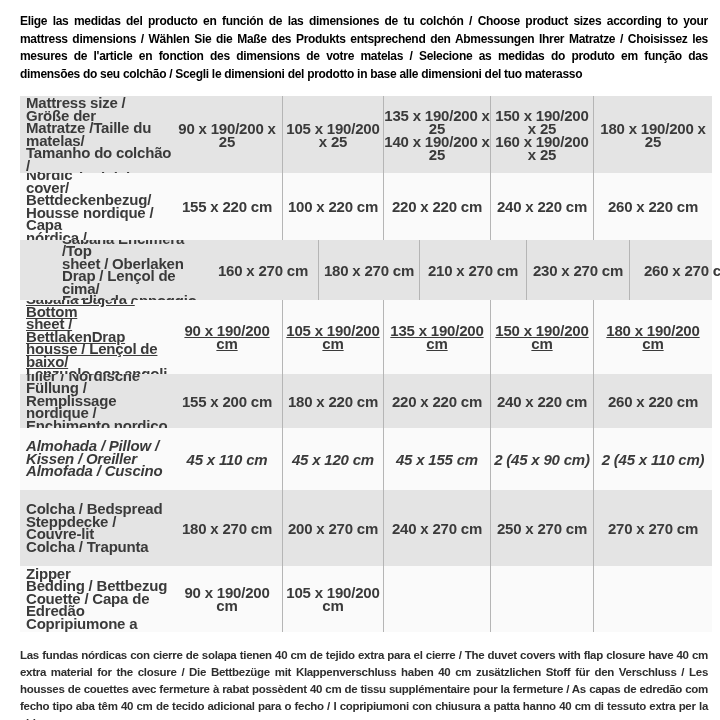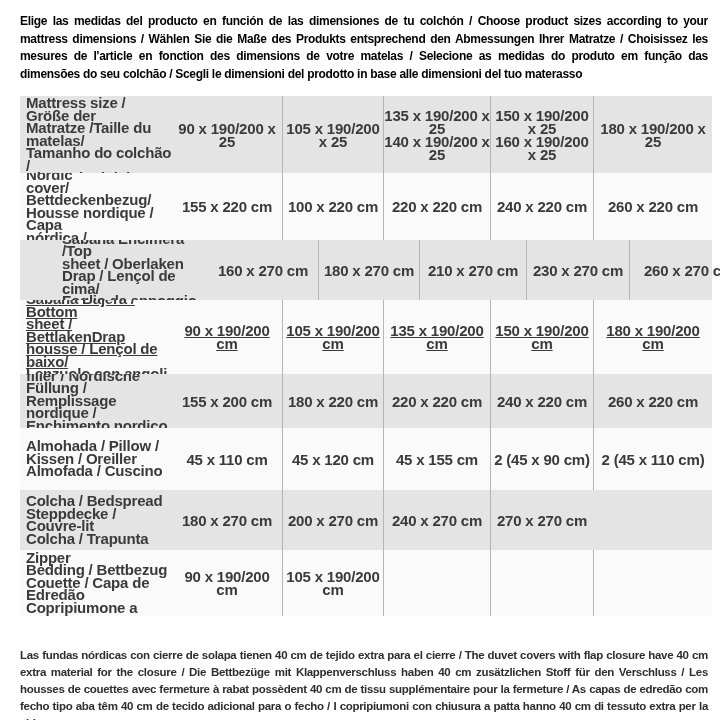--- a/index.html
+++ b/index.html
@@ -43,22 +43,22 @@
     display: grid;
     grid-template-columns: 152px 110px 101px 107px 103px 119px;
   }
   .trow:nth-child(odd)  { background: #e4e4e4; }
   .trow:nth-child(even) { background: #fafafa; }
   .trow:nth-child(1) { height: 77px; }
   .trow:nth-child(2) { height: 67px; }
   .trow:nth-child(3) { height: 60px; padding-left: 36px; }
   .trow:nth-child(4) { height: 74px; text-decoration: underline; }
   .trow:nth-child(5) { height: 54px; }
-  .trow:nth-child(6) { height: 62px; }
-  .trow:nth-child(7) { height: 60px; }
+  .trow:nth-child(6) { height: 62px; font-style: italic; }
+  .trow:nth-child(7) { height: 76px; }
   .trow:nth-child(8) { height: 66px; }
   .cell {
     display: flex;
     align-items: center;
     justify-content: center;
     font-size: 15px;
     font-weight: bold;
     line-height: 13px;
     letter-spacing: -0.2px;
     text-align: center;
@@ -174,20 +174,21 @@
       <div class="cell">2 (45 x 110 cm)</div>
     </div>
 
     <div class="trow">
       <div class="cell label">Colcha / Bedspread
 Steppdecke / Couvre-lit
 Colcha / Trapunta</div>
       <div class="cell">180 x 270 cm</div>
       <div class="cell">200 x 270 cm</div>
       <div class="cell">240 x 270 cm</div>
+      <div class="cell">250 x 270 cm</div>
       <div class="cell">270 x 270 cm</div>
     </div>
 
     <div class="trow">
       <div class="cell label">Saco Nórdico / Zipper
 Bedding / Bettbezug
 Couette  / Capa de Edredão
 Copripiumone a sacco</div>
       <div class="cell">90 x 190/200 cm</div>
       <div class="cell">105 x 190/200 cm</div>

